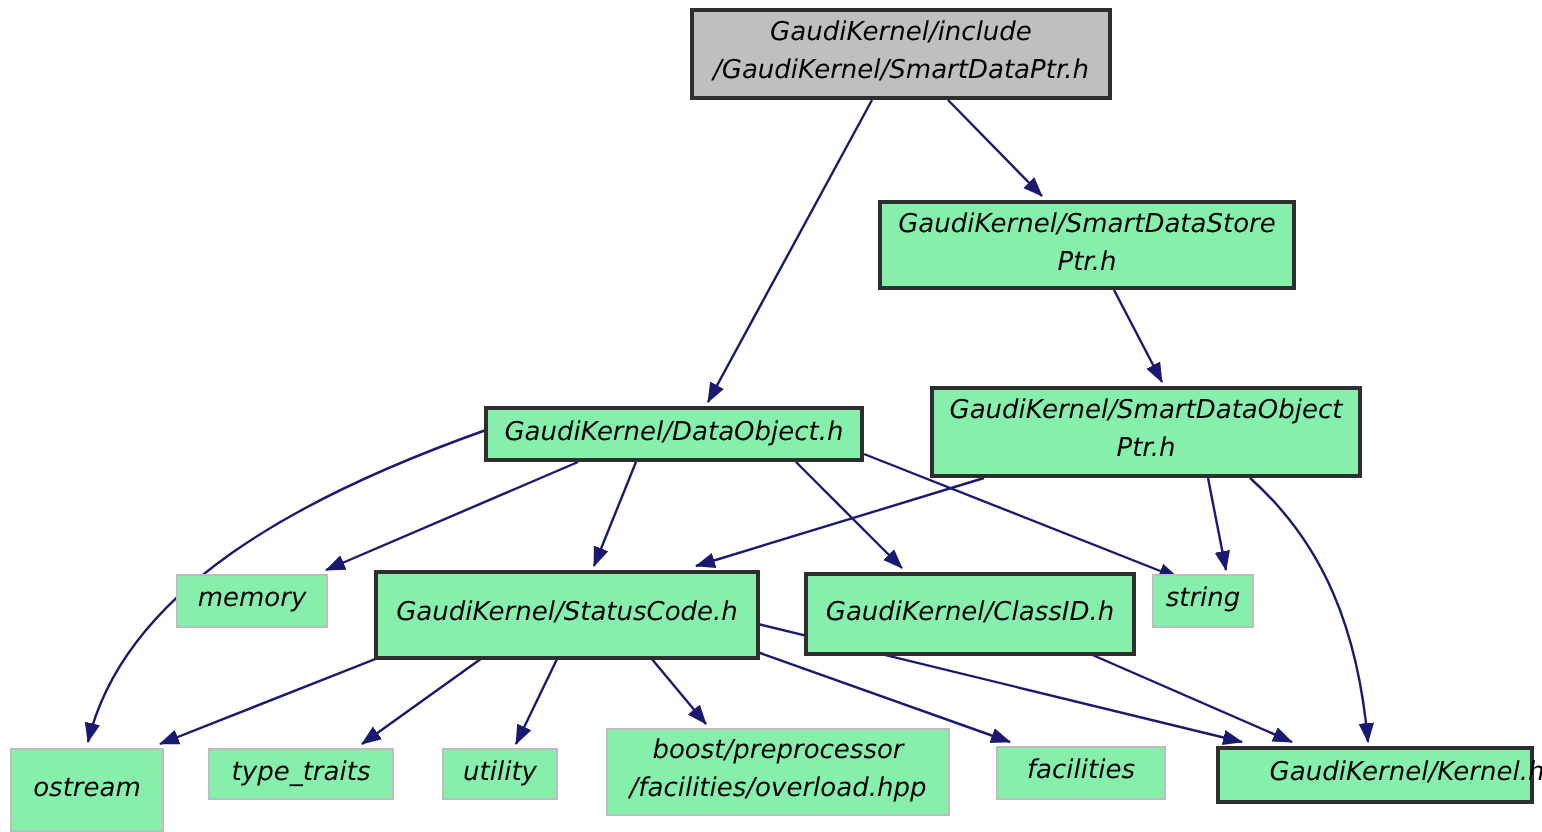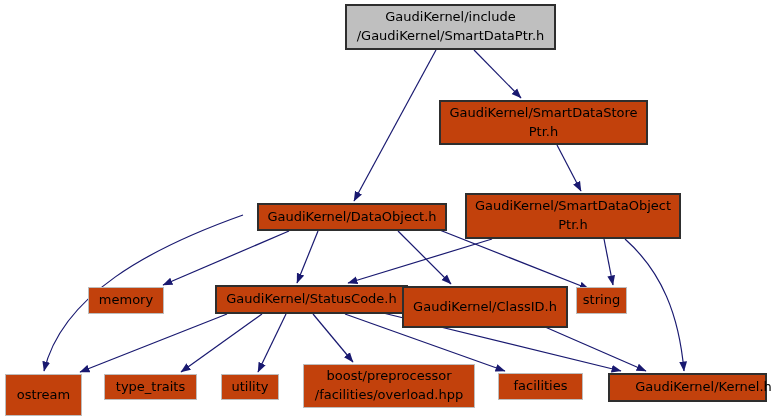--- a/index.html
+++ b/index.html
@@ -10,33 +10,33 @@
     font-family:"DejaVu Sans","Liberation Sans",sans-serif;
     overflow:hidden;
   }
   #edge-layer{position:absolute;left:0;top:0;width:771px;height:416px;}
   .node{
     position:absolute;
     display:flex;align-items:center;justify-content:center;
     text-align:center;
     white-space:pre-line;
     font-size:13px;line-height:1.45;color:#000;
-    background:#c2410c;
+    background:#86efac;
     border:1px solid #2e2e2e;
     box-sizing:border-box;
     cursor:pointer;
   }
   .node.root{background:#bfbfbf;border-width:2px;cursor:default;}
   .node.header{border-width:2px;}
   .node.system{border:1px solid #bdbdbd;cursor:default;}
 </style>
 </head>
 <body>
 
-<div id="stage" style="background: rgb(255, 255, 255);">
+<div id="stage" style="background: rgb(255, 255, 255); font-style: italic;">
   <svg id="edge-layer" width="771" height="416" viewBox="0 0 771 416" xmlns="http://www.w3.org/2000/svg">
     <defs>
       <marker id="arrowhead" markerWidth="11" markerHeight="9" refX="9.5" refY="4.5" orient="auto" markerUnits="userSpaceOnUse">
         <path d="M0,0.6 L10,4.5 L0,8.4 z" fill="#191970"></path>
       </marker>
     </defs>
     <g id="edges">
         <path d="M436,50 L354,201" fill="none" stroke="#191970" stroke-width="1.2" marker-end="url(#arrowhead)"></path>
         <path d="M474,50 L521,98" fill="none" stroke="#191970" stroke-width="1.2" marker-end="url(#arrowhead)"></path>
         <path d="M557,145 L581,191" fill="none" stroke="#191970" stroke-width="1.2" marker-end="url(#arrowhead)"></path>
@@ -55,25 +55,25 @@
         <path d="M345,314 L505,371" fill="none" stroke="#191970" stroke-width="1.2" marker-end="url(#arrowhead)"></path>
         <path d="M379,312 L621,371" fill="none" stroke="#191970" stroke-width="1.2" marker-end="url(#arrowhead)"></path>
         <path d="M513,313 L646,371" fill="none" stroke="#191970" stroke-width="1.2" marker-end="url(#arrowhead)"></path>
       </g>
   </svg>
   <div id="nodes">
       <div class="node root" style="left: 345px; top: 4px; width: 211px; height: 46px; background: rgb(191, 191, 191);">GaudiKernel/include
 /GaudiKernel/SmartDataPtr.h</div>
       <div class="node header" style="left: 439px; top: 100px; width: 209px; height: 45px;">GaudiKernel/SmartDataStore
 Ptr.h</div>
-      <div class="node header" style="left: 242px; top: 203px; width: 190px; height: 28px; margin-left: 15px;">GaudiKernel/DataObject.h</div>
+      <div class="node header" style="left: 242px; top: 203px; width: 190px; height: 28px;">GaudiKernel/DataObject.h</div>
       <div class="node header" style="left: 465px; top: 193px; width: 216px; height: 46px;">GaudiKernel/SmartDataObject
 Ptr.h</div>
       <div class="node system" style="left: 88px; top: 287px; width: 76px; height: 27px;">memory</div>
-      <div class="node header" style="left: 187px; top: 285px; width: 193px; height: 29px; margin-left: 28px;">GaudiKernel/StatusCode.h</div>
+      <div class="node header" style="left: 187px; top: 285px; width: 193px; height: 45px;">GaudiKernel/StatusCode.h</div>
       <div class="node header" style="left: 402px; top: 286px; width: 166px; height: 42px;">GaudiKernel/ClassID.h</div>
       <div class="node system" style="left: 576px; top: 287px; width: 51px; height: 27px;">string</div>
       <div class="node system" style="left: 5px; top: 374px; width: 77px; height: 42px;">ostream</div>
       <div class="node system" style="left: 104px; top: 374px; width: 93px; height: 26px;">type_traits</div>
       <div class="node system" style="left: 221px; top: 374px; width: 58px; height: 26px;">utility</div>
       <div class="node system" style="left: 303px; top: 364px; width: 172px; height: 44px;">boost/preprocessor
 /facilities/overload.hpp</div>
       <div class="node system" style="left: 498px; top: 373px; width: 85px; height: 27px;">facilities</div>
       <div class="node header" style="left: 608px; top: 373px; width: 159px; height: 29px; padding-left: 32px;">GaudiKernel/Kernel.h</div>
     </div>

